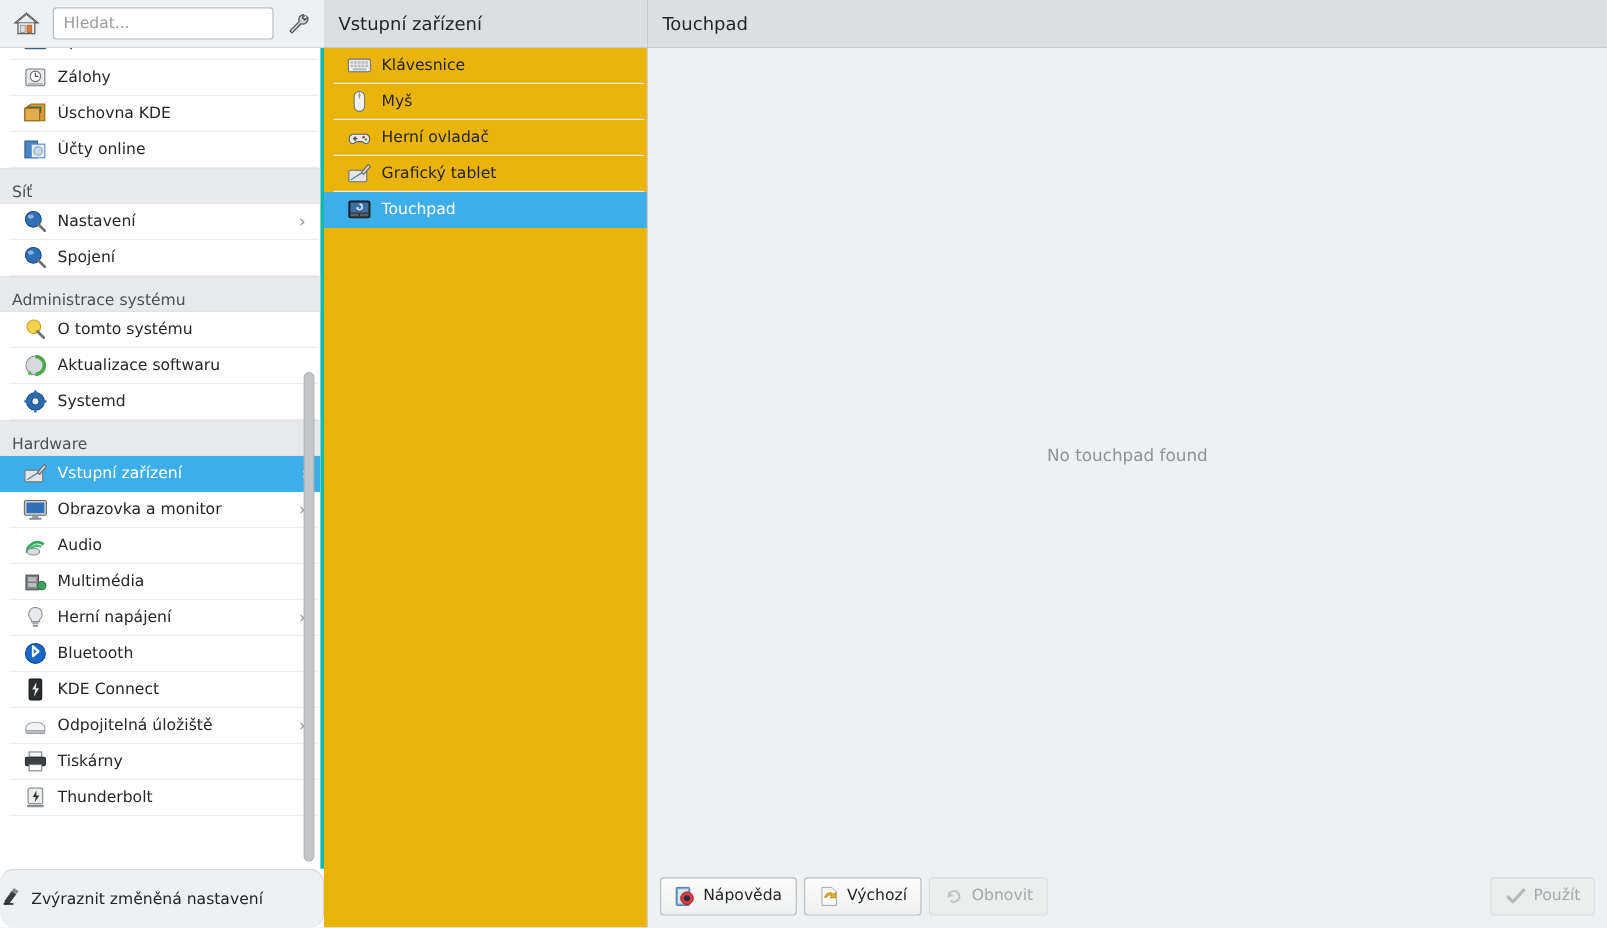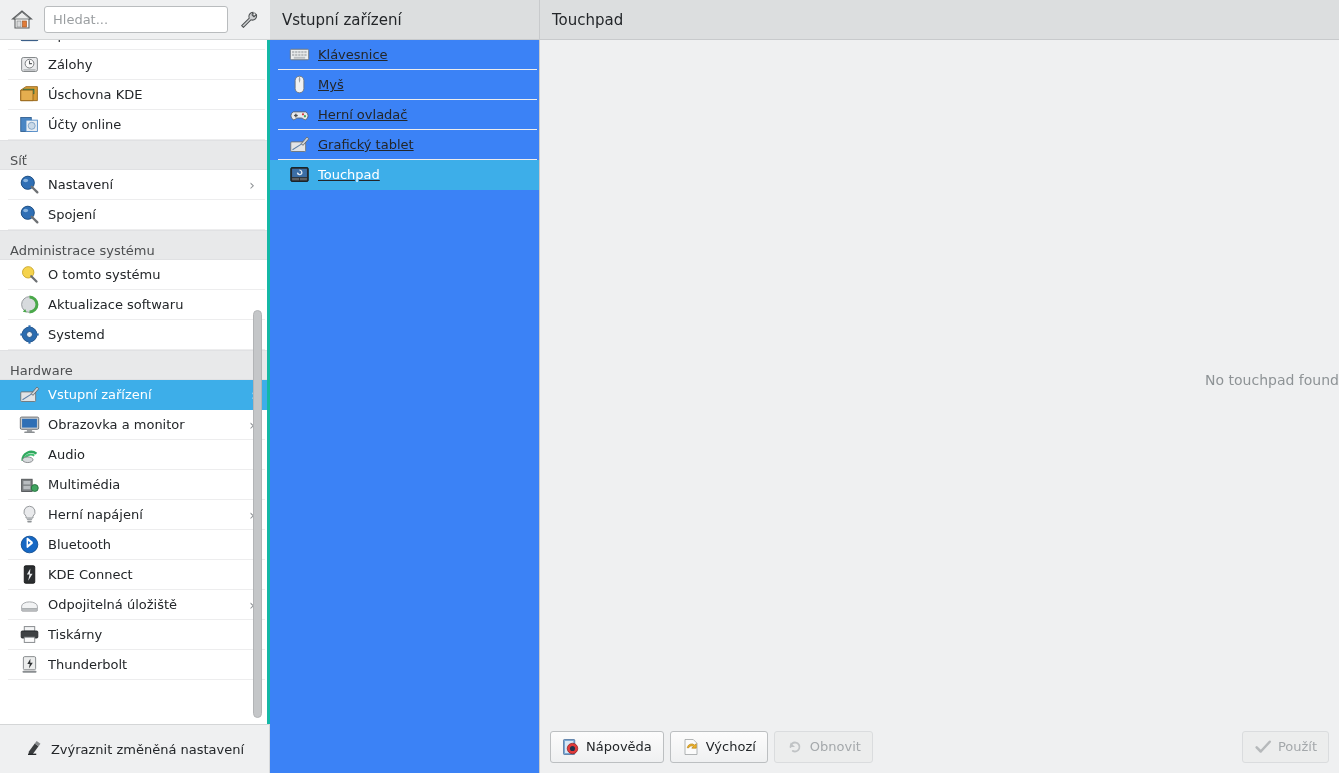--- a/index.html
+++ b/index.html
@@ -113,43 +113,44 @@
     border: 1px solid #b2b4b6;
     border-radius: 5px;
     cursor: pointer;
   }
 
   #highlight-bar {
     height: 49px; min-height: 49px;
     background: #eff0f1;
     border-top: 1px solid #d4d6d7;
     border-right: 1px solid #d6d8da;
-    display: flex; align-items: center; justify-content: center;
+    display: flex; align-items: center; justify-content: flex-start;
     gap: 8px;
     cursor: pointer;
+    border-radius: 12px;
   }
   #highlight-bar .hl-label { font-size: 13px; color: #232629; }
 
   
   #mid-col {
     width: 270px; height: 773px;
     display: flex; flex-direction: column;
     background: #ffffff;
     border-right: 1px solid #c8cacc;
   }
   #mid-header {
     height: 40px; min-height: 40px;
     background: #dcdedf;
     border-bottom: 1px solid #c8cacc;
     display: flex; align-items: center;
     padding: 0 12px;
     font-size: 15px;
     color: #232629;
   }
-  #mid-list { flex: 1; background: #3b82f6; padding-top: 0; text-decoration: underline; }
+  #mid-list { flex: 1; background: #eab308; padding-top: 0; }
   .mid-item {
     height: 30px;
     display: flex; align-items: center;
     padding: 0 8px 0 10px;
     border-bottom: 1px solid #ededee;
     cursor: pointer;
     margin: 0 2px 0 8px;
   }
   .mid-item.selected {
     background: #3daee9;
@@ -175,21 +176,21 @@
     height: 40px; min-height: 40px;
     background: #dcdedf;
     border-bottom: 1px solid #c8cacc;
     display: flex; align-items: center;
     padding: 0 12px;
     font-size: 15px;
     color: #232629;
   }
   #right-body {
     flex: 1;
-    display: flex; align-items: center; justify-content: flex-end;
+    display: flex; align-items: center; justify-content: center;
     background: #eff0f1;
   }
   #empty-msg { font-size: 14px; color: #8e9396; }
   #right-footer {
     height: 53px; min-height: 53px;
     background: #eff0f1;
     display: flex; align-items: center;
     padding: 0 10px;
     gap: 6px;
   }

